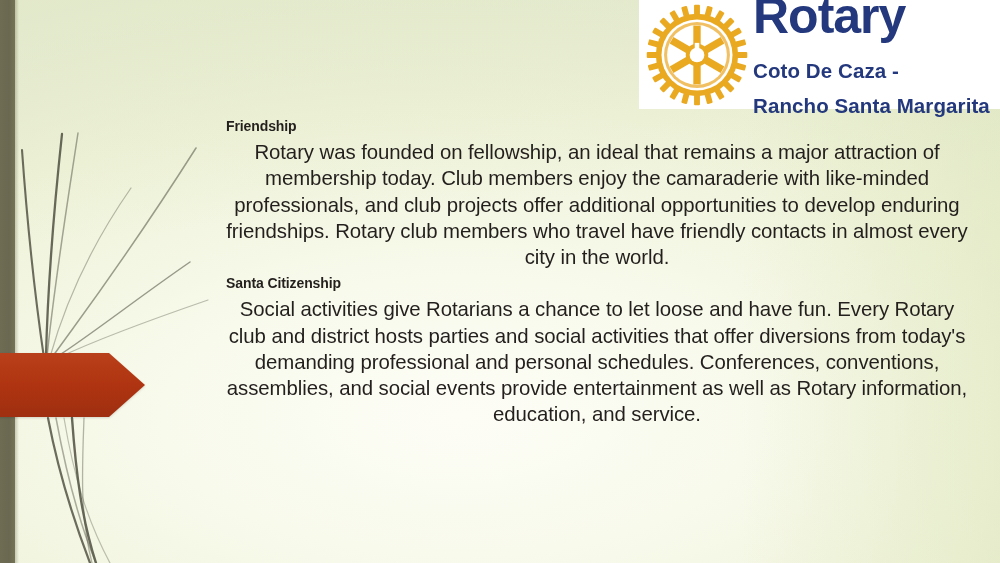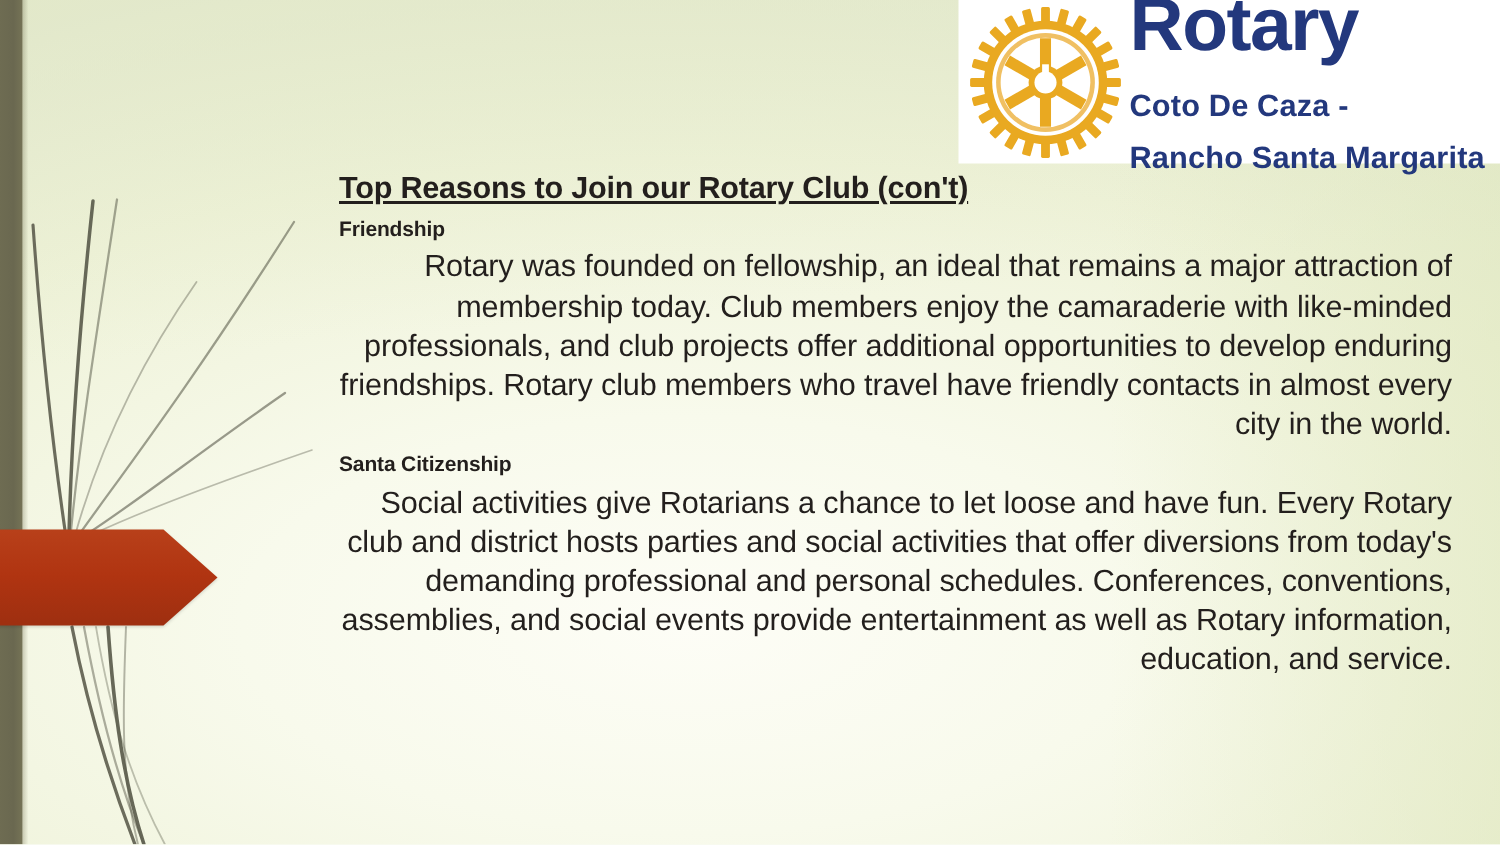--- a/index.html
+++ b/index.html
@@ -148,21 +148,21 @@
     line-height: 26.2px;
     letter-spacing: -0.1px;
     margin: 0;
   }
   .section-body {
     font-weight: normal;
     font-size: 20.4px;
     line-height: 26.2px;
     letter-spacing: -0.08px;
     margin: 0;
-    text-align: right;
+    text-align: center;
   }
 </style>
 </head>
 <body>
 
 <div id="slide">
 
   <div class="bg-base"></div>
   <div class="bg-tint-top"></div>
   <div class="bg-tint-right"></div>
@@ -249,21 +249,20 @@
       </svg>
       <div class="logo-text">
         <span class="logo-word">Rotary</span>
         <span class="logo-sub1">Coto De Caza -</span>
         <span class="logo-sub2">Rancho Santa Margarita</span>
       </div>
     </div>
   </div>
 
   <div class="content">
-    <p class="slide-title">Top Reasons to Join our Rotary Club (con't)</p>
 
     <p class="section-head">Friendship</p>
     <p class="section-body">Rotary was founded on fellowship, an ideal that remains a major attraction of membership today. Club members enjoy the camaraderie with like-minded professionals, and club projects offer additional opportunities to develop enduring friendships. Rotary club members who travel have friendly contacts in almost every city in the world.</p>
 
     <p class="section-head">Santa Citizenship</p>
 
     <p class="section-body">Social activities give Rotarians a chance to let loose and have fun. Every Rotary club and district hosts parties and social activities that offer diversions from today's demanding professional and personal schedules. Conferences, conventions, assemblies, and social events provide entertainment as well as Rotary information, education, and service.</p>
   </div>
 
 </div>

